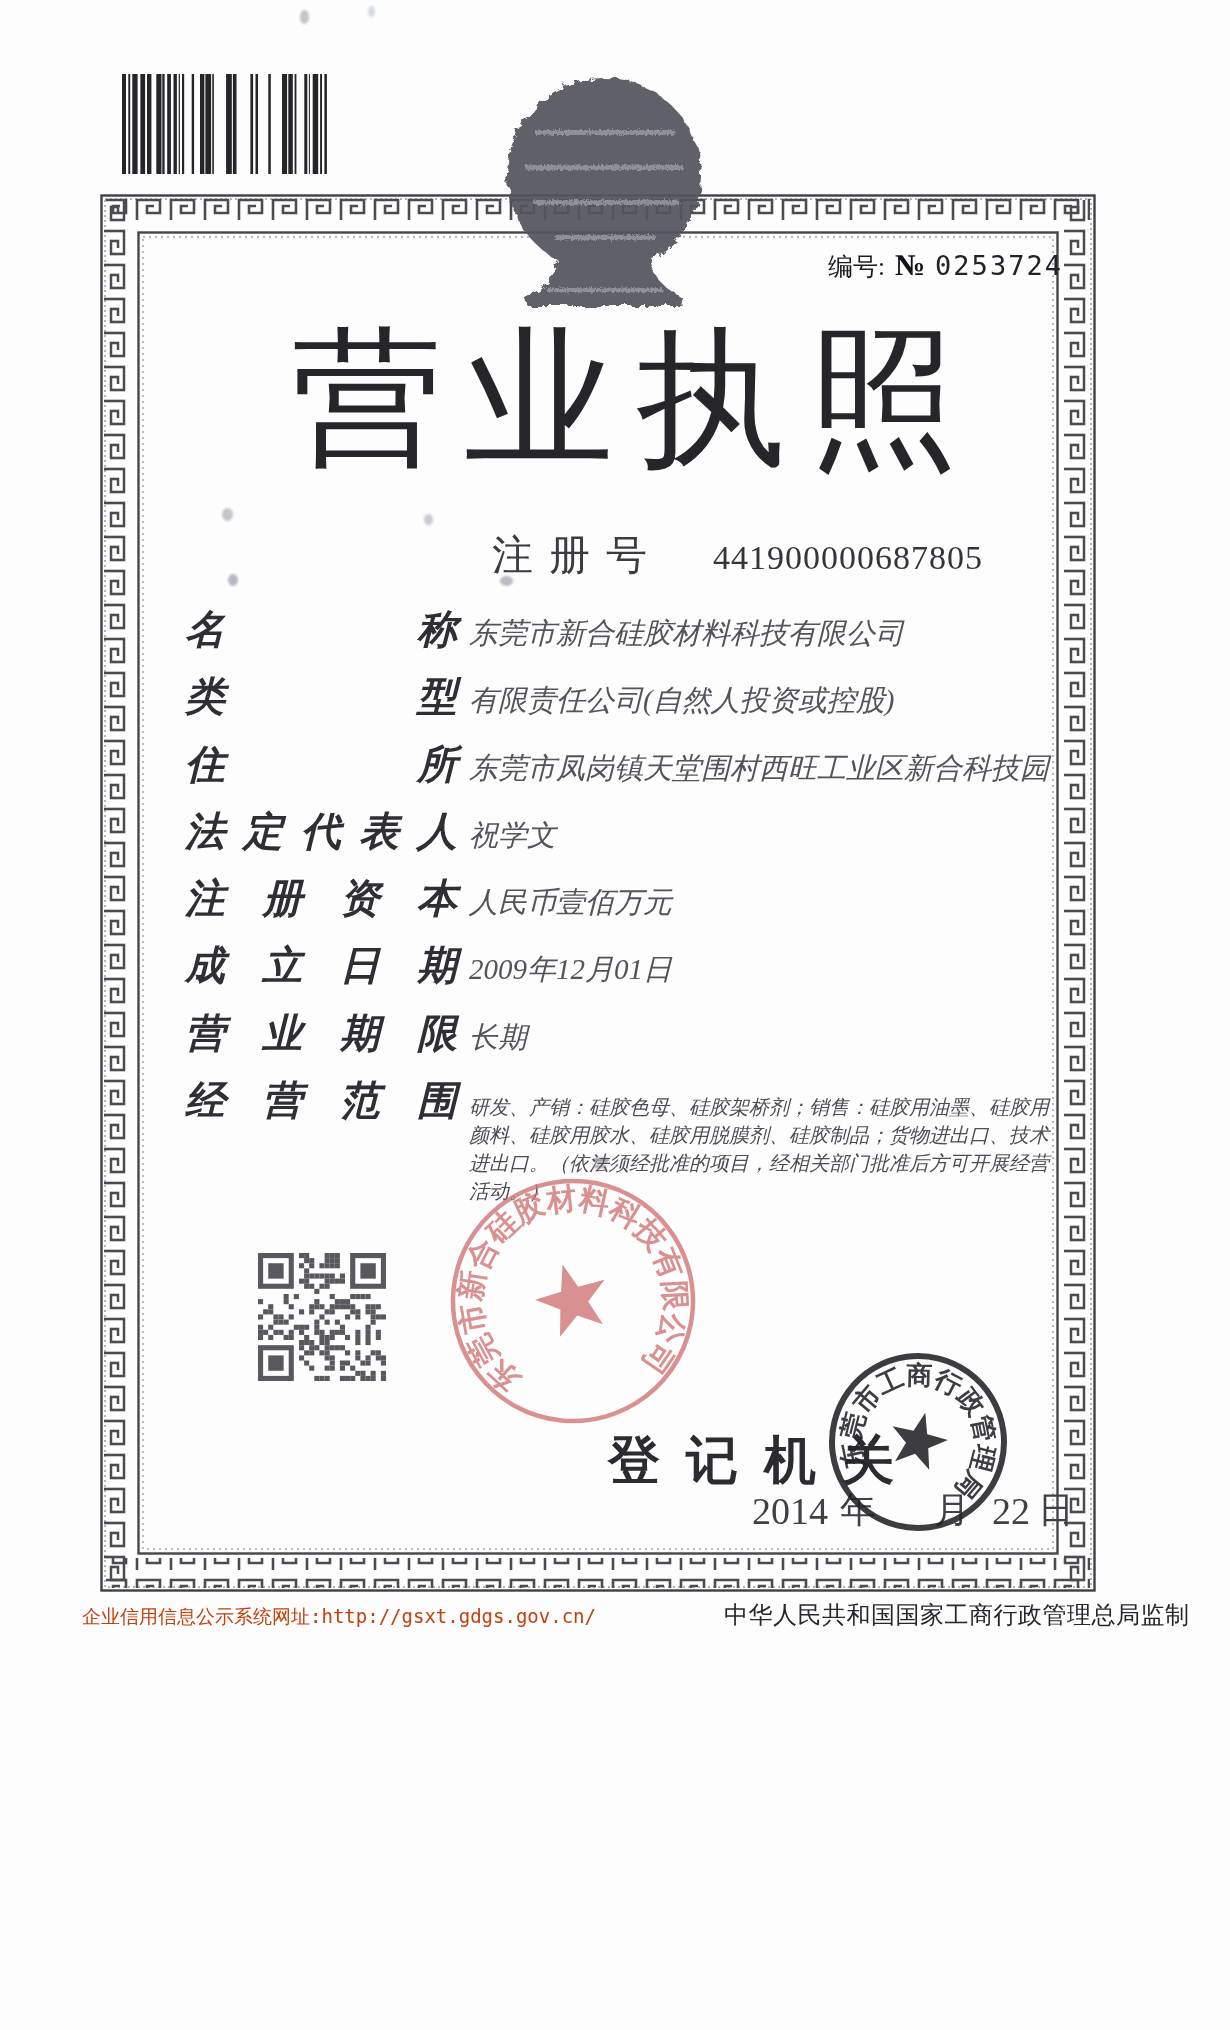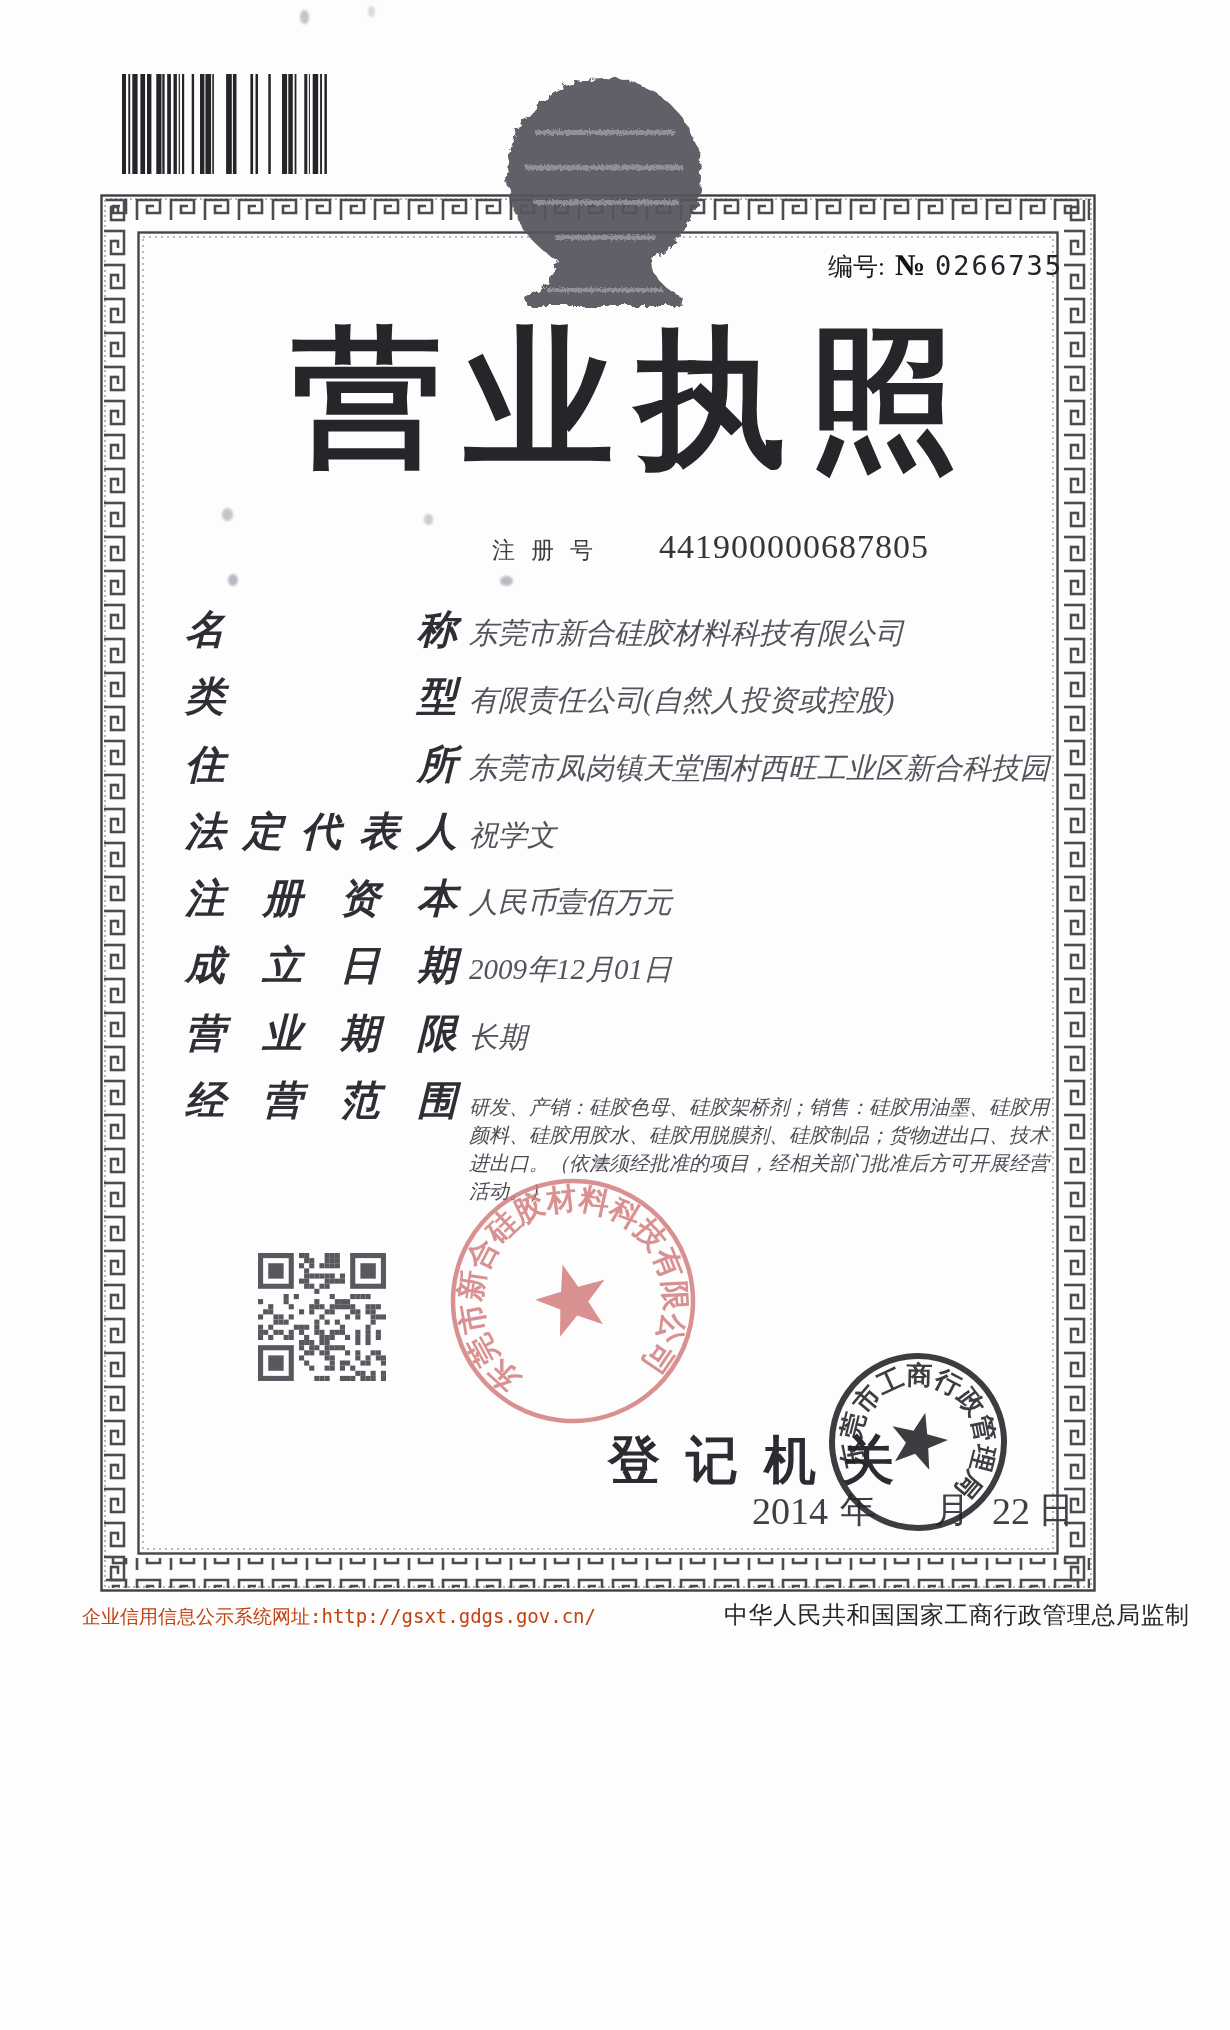--- a/index.html
+++ b/index.html
@@ -17,26 +17,26 @@
   #emblem{left:495px;top:70px;width:218px;height:238px;z-index:5;}
 
   
   .serial-line{left:828px;top:248px;display:flex;align-items:baseline;gap:10px;z-index:3;white-space:nowrap;}
   .serial-label{font-size:25px;color:#1c1c20;}
   .serial-mark{font-size:30px;font-weight:bold;color:#121216;}
   .serial-digits{font-family:"DejaVu Sans Mono",monospace;font-size:27px;letter-spacing:2px;color:#222228;}
 
   
   .license-title{left:292px;top:316px;margin:0;font-family:"Liberation Sans",sans-serif;
-    font-size:150px;line-height:1.1;font-weight:700;letter-spacing:22px;color:#26262a;
+    font-size:150px;line-height:1.1;font-weight:400;letter-spacing:22px;color:#26262a;
     white-space:nowrap;filter:blur(.4px);z-index:3;}
 
   
   .reg-line{left:492px;top:528px;display:flex;align-items:baseline;gap:50px;z-index:3;white-space:nowrap;}
-  .reg-label{font-size:23px;letter-spacing:16px;color:#3b3b42;}
+  .reg-label{font-size:41px;letter-spacing:16px;color:#3b3b42;}
   .reg-number{font-size:34px;letter-spacing:1px;color:#34343a;}
 
   
   .fields{left:185px;top:610px;width:912px;z-index:3;font-style:italic;}
   .field-row{display:flex;align-items:baseline;margin-bottom:26px;}
   .field-label{width:272px;min-width:272px;font-size:40px;line-height:40px;color:#2e2e34;
     font-weight:600;text-align:justify;text-align-last:justify;}
   .field-value{margin-left:12px;font-size:29px;color:#53535b;line-height:1.25;white-space:nowrap;}
   .field-row.scope .field-value{font-size:20px;line-height:28px;width:584px;white-space:normal;color:#4c4c54;}
 
@@ -139,21 +139,21 @@
       <rect x="30" y="95" width="158" height="5"></rect>
       <rect x="38" y="130" width="146" height="5"></rect>
       <rect x="60" y="165" width="100" height="5"></rect>
       <rect x="52" y="218" width="116" height="4"></rect>
     </g>
   </svg>
 
   <div class="serial-line abs">
     <span class="serial-label">编号:</span>
     <span class="serial-mark">№</span>
-    <span class="serial-digits">0266735</span>
+    <span class="serial-digits">0253724</span>
   </div>
 
   <h1 class="license-title abs">营业执照</h1>
 
   <div class="reg-line abs">
     <span class="reg-label">注册号</span>
     <span class="reg-number">441900000687805</span>
   </div>
 
   <div class="fields abs">

